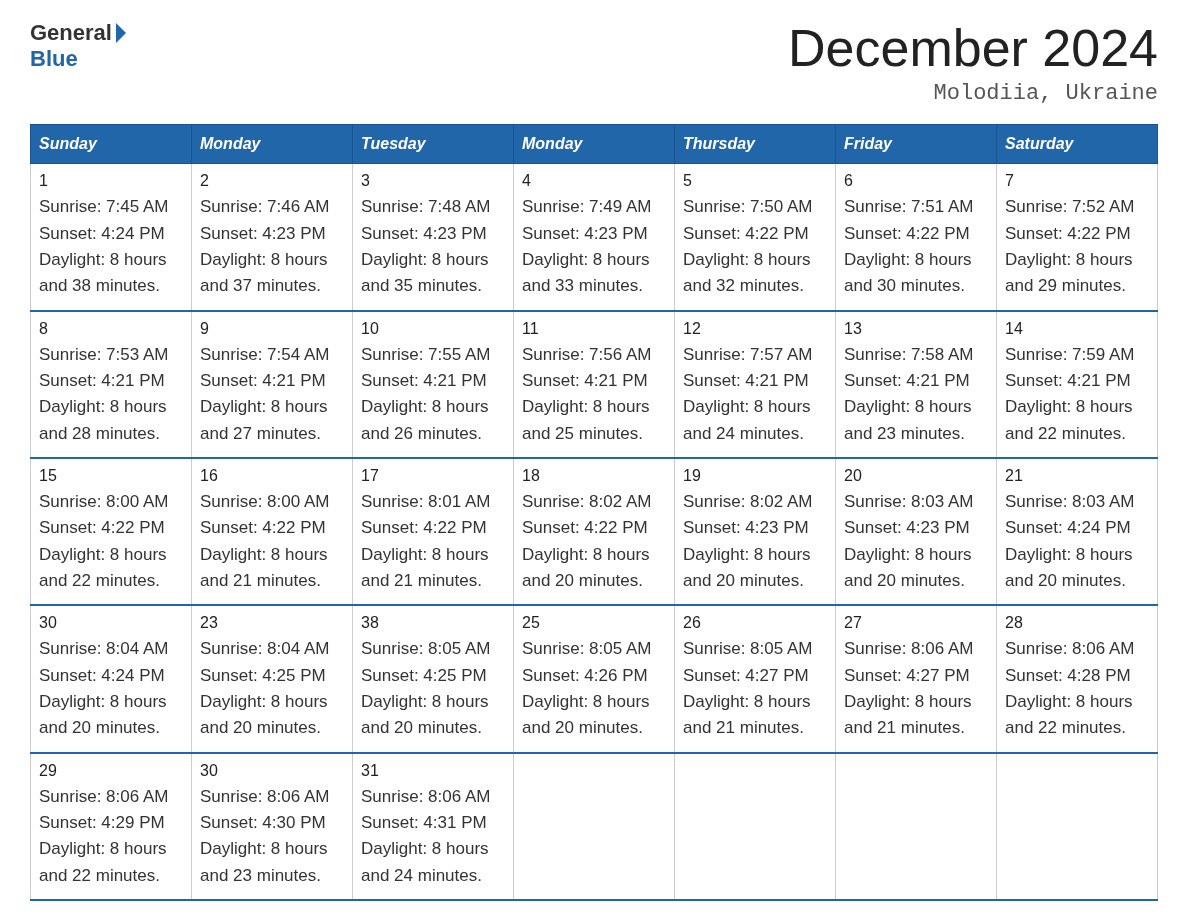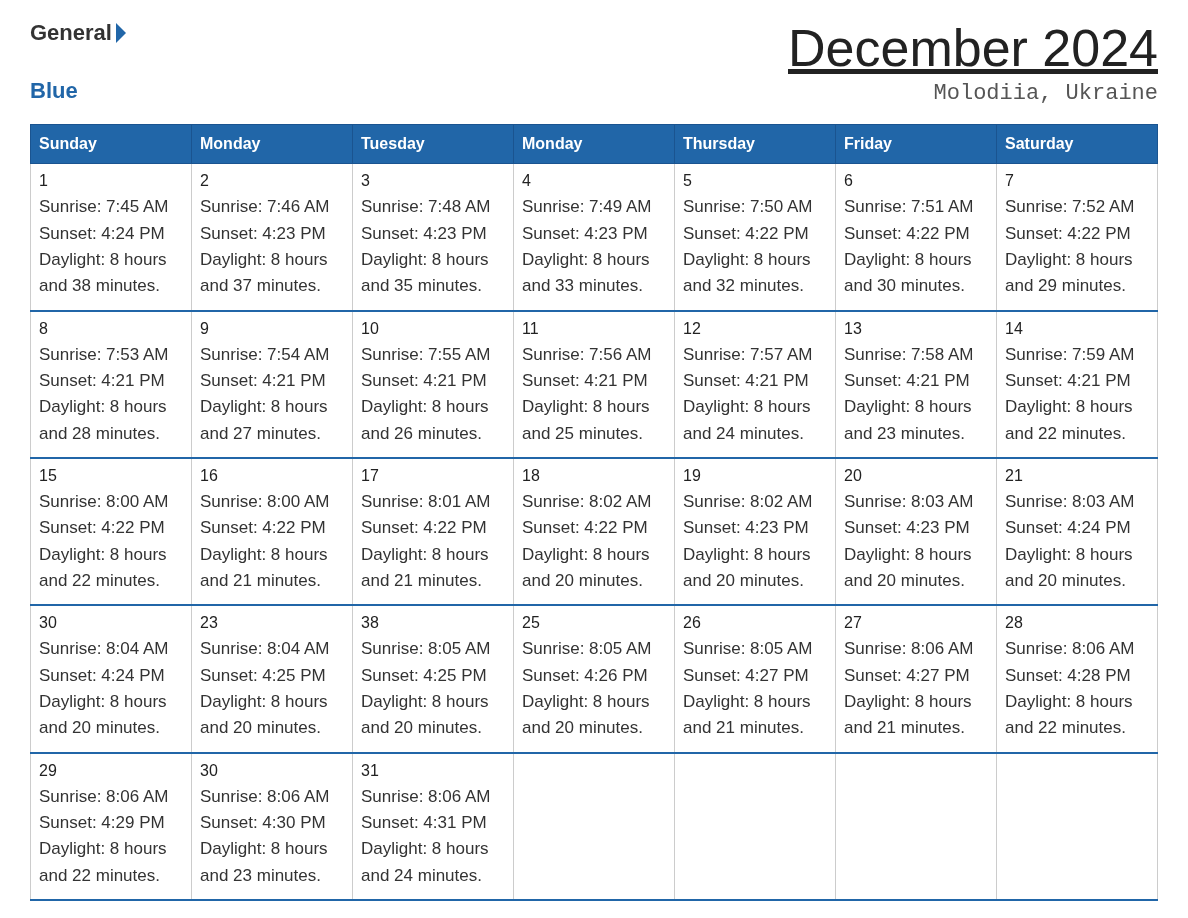--- a/index.html
+++ b/index.html
@@ -13,21 +13,20 @@
     .header {
       display: flex;
       justify-content: space-between;
       align-items: flex-start;
       margin-bottom: 18px;
     }
     .logo {
       display: flex;
       flex-direction: column;
       align-items: flex-start;
-      gap: 32px;
     }
     .logo-text {
       font-size: 22px;
       font-weight: bold;
       color: #333;
       display: flex;
       align-items: center;
       gap: 2px;
     }
     .logo-general { color: #333; font-size: 22px; }
@@ -39,41 +38,41 @@
       display: inline-block;
       margin-left: 2px;
     }
     .logo-line2 { color: #2166a8; font-size: 22px; font-weight: bold; }
     .title-block { text-align: right; }
     .calendar-title {
       font-size: 52px;
       font-weight: normal;
       color: #222;
       line-height: 1.1;
-      text-decoration: underline;
     }
     .calendar-subtitle {
       font-size: 22px;
       color: #555;
       margin-top: 4px;
       font-family: Liberation Mono, monospace;
     }
     table {
       width: 100%;
       border-collapse: collapse;
       margin-top: 10px;
     }
     thead tr th {
       background-color: #2166a8;
       color: #fff;
       font-size: 16px;
       font-weight: bold;
       padding: 10px 8px;
       text-align: left;
       border: 1px solid #1a5490;
+      font-style: italic;
     }
     tbody tr td {
       vertical-align: top;
       padding: 8px 8px 10px 8px;
       border: 1px solid #ccc;
       font-size: 13.5px;
       color: #333;
       width: 14.28%;
       min-height: 90px;
     }

